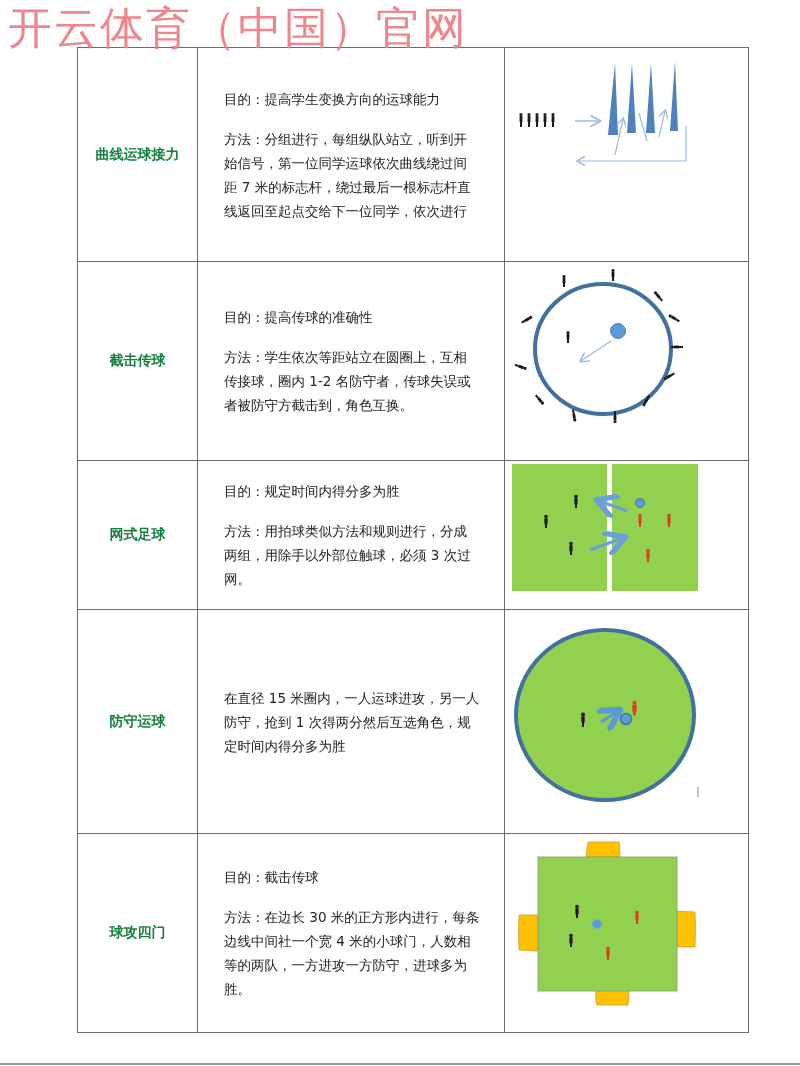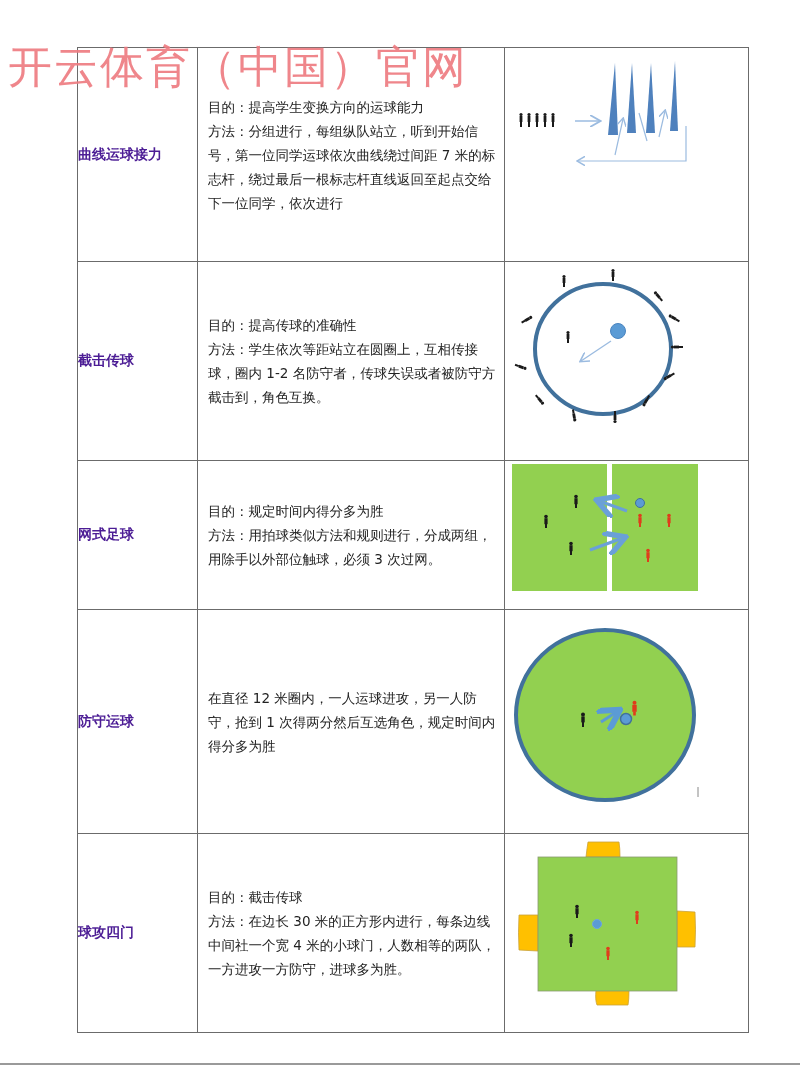--- a/index.html
+++ b/index.html
@@ -6,35 +6,35 @@
     body {
       width: 800px; height: 1066px; position: relative; overflow: hidden;
       background: #ffffff;
       font-family: "DejaVu Sans", "Liberation Sans", sans-serif;
       color: #222;
     }
     .watermark {
       position: absolute; left: 8px; top: 0px;
       font-family: "DejaVu Serif", "Liberation Serif", serif;
       font-size: 44px; line-height: 56px; color: #ee7c82; letter-spacing: 2px;
-      white-space: nowrap; z-index: 2; opacity: 0.92; margin-top: 39px;
+      white-space: nowrap; z-index: 2; opacity: 0.92;
     }
     .bottom-rule { position: absolute; left: 0; right: 0; top: 1063px; height: 2px; background: #9a9a9a; }
     table.drills {
       position: absolute; left: 77px; top: 47px;
       width: 652px; border-collapse: collapse; table-layout: fixed;
     }
     table.drills td { border: 1.5px solid #6b6b6b; padding: 0; vertical-align: middle; }
     td.name {
-      width: 119px; text-align: left; font-weight: bold; font-size: 14px; color: #4c1d95;
+      width: 119px; text-align: center; font-weight: bold; font-size: 14px; color: #15803d;
     }
     td.desc {
       width: 288px; padding: 0 8px 0 10px !important; font-size: 13.5px; line-height: 24px; color: #222;
     }
-    td.desc p { margin: 0; }
+    td.desc p { margin: 16px; }
     td.fig { width: 243px; position: relative; }
     td.fig svg { display: block; }
   </style>
 </head>
 <body>
 
 <div class="watermark">开云体育（中国）官网</div>
 
 <table class="drills">
 
@@ -235,21 +235,21 @@
         <circle cx="135" cy="41" r="4.5" fill="#5b9bd5" stroke="#41719c"></circle>
         <line x1="122" y1="49" x2="97" y2="40" stroke="#6aa0d8" stroke-width="3" marker-end="url(#ah3)"></line>
         <line x1="85" y1="88" x2="115" y2="77" stroke="#6aa0d8" stroke-width="3" marker-end="url(#ah3)"></line>
       </svg>
     </td>
   </tr>
 
   <tr style="height:224px">
     <td class="name">防守运球</td>
     <td class="desc">
-      <p>在直径 12 米圈内，一人运球进攻，另一人防守，抢到 1 次得两分然后互选角色，规定时间内得分多为胜</p>
+      <p>在直径 15 米圈内，一人运球进攻，另一人防守，抢到 1 次得两分然后互选角色，规定时间内得分多为胜</p>
     </td>
     <td class="fig">
       <svg width="243" height="222" viewBox="0 0 243 222">
         <defs>
           <marker id="ah4" markerWidth="8" markerHeight="8" refX="5" refY="4" orient="auto">
             <path d="M0,0 L7,4 L0,8" fill="none" stroke="#5b9bd5" stroke-width="2"></path>
           </marker>
         </defs>
         <ellipse cx="100" cy="104" rx="89" ry="85" fill="#92d050" stroke="#41719c" stroke-width="4"></ellipse>
         <g fill="#1a1a1a">

